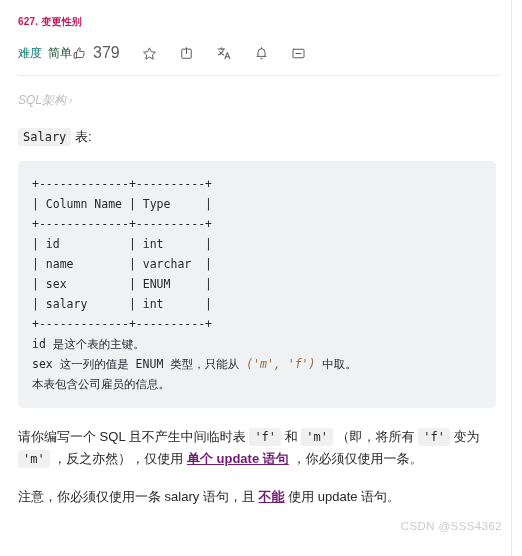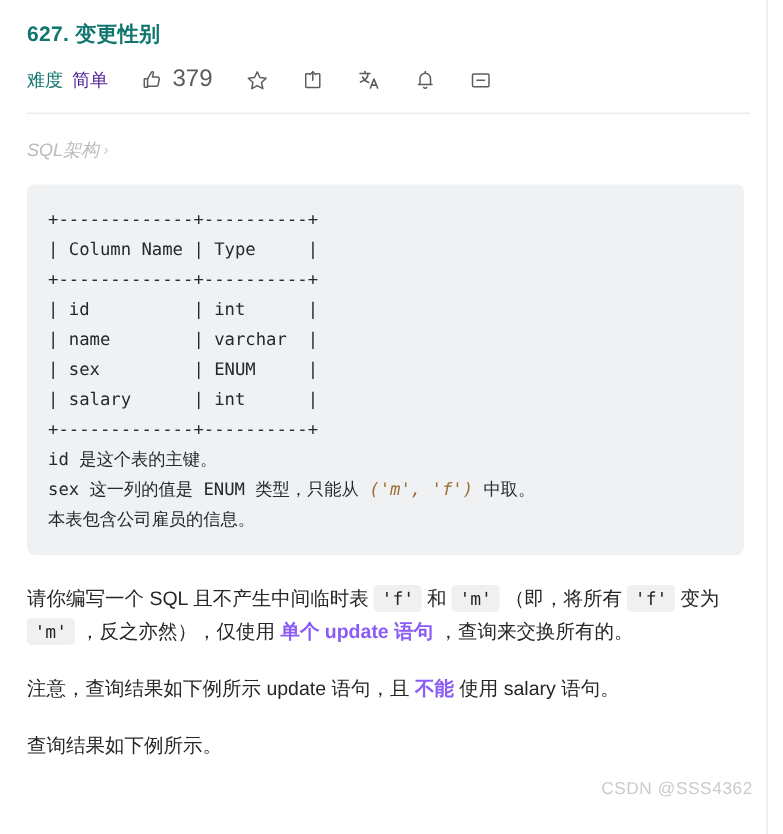--- a/index.html
+++ b/index.html
@@ -26,43 +26,42 @@
   }
   .content {
     position: absolute;
     left: 0; top: 0;
     width: 511px;
     padding: 10px 22px 0 18px;
   }
 
   
   .title {
-    font-size: 14px;
+    font-size: 10px;
     font-weight: bold;
-    color: #0f766e;
+    color: #be185d;
     letter-spacing: .2px;
     margin: 2px 0 0 0;
     line-height: 20px;
   }
   .meta-row {
     display: flex;
     align-items: center;
     height: 26px;
     margin-top: 8px;
     gap: 0;
   }
   .meta-label {
     font-size: 12px;
     color: #0f766e;
     margin-right: 6px;
   }
   .meta-diff {
     font-size: 12px;
-    color: #4c1d95;
-    margin-right: 22px;
+    color: #14532d;
   }
   .icon-btn {
     display: flex;
     align-items: center;
     color: #5c5c5c;
     margin-right: 22px;
     cursor: pointer;
     line-height: 1;
   }
   .icon-btn svg { display: block; }
@@ -129,21 +128,21 @@
 
   
   .para {
     font-size: 13px;
     line-height: 22px;
     color: #262626;
     margin-top: 18px;
     width: 470px;
   }
   .para.tight { margin-top: 16px; }
-  .para b { font-weight: bold; color: #8b5cf6; }
+  .para b { font-weight: bold; color: #701a75; text-decoration: underline; }
 
   
   .watermark {
     position: absolute;
     right: 20px;
     bottom: 24px;
     font-size: 11.5px;
     color: #c9cbcd;
     letter-spacing: .4px;
     font-family: "Liberation Sans", sans-serif;
@@ -228,32 +227,34 @@
 
     </div>
 
     <div class="divider"></div>
 
     <div class="breadcrumb">
       <span>SQL架构</span>
       <span class="chev">›</span>
     </div>
 
+    <div class="table-label">
+      <code class="inline">Salary</code><span> 表:</span>
+    </div>
 
     <div class="codeblock">
       <pre><span class="cl">+-------------+----------+</span><span class="cl">| Column Name | Type     |</span><span class="cl">+-------------+----------+</span><span class="cl">| id          | int      |</span><span class="cl">| name        | varchar  |</span><span class="cl">| sex         | ENUM     |</span><span class="cl">| salary      | int      |</span><span class="cl">+-------------+----------+</span><span class="cl">id 是这个表的主键。</span><span class="cl"><span>sex 这一列的值是 ENUM 类型，只能从 </span><span class="tok-str">('m', 'f')</span><span> 中取。</span></span><span class="cl">本表包含公司雇员的信息。</span></pre>
     </div>
 
     <div class="para">
-      <span>请你编写一个 SQL 且不产生中间临时表 </span><code class="inline">'f'</code><span> 和 </span><code class="inline">'m'</code><span> （即，将所有 </span><code class="inline">'f'</code><span> 变为 </span><code class="inline">'m'</code><span> ，反之亦然），仅使用 </span><b>单个 update 语句</b><span> ，查询来交换所有的。</span>
+      <span>请你编写一个 SQL 且不产生中间临时表 </span><code class="inline">'f'</code><span> 和 </span><code class="inline">'m'</code><span> （即，将所有 </span><code class="inline">'f'</code><span> 变为 </span><code class="inline">'m'</code><span> ，反之亦然），仅使用 </span><b>单个 update 语句</b><span> ，你必须仅使用一条。</span>
     </div>
 
     <div class="para tight">
-      <span>注意，查询结果如下例所示 update 语句，且 </span><b>不能</b><span> 使用 salary 语句。</span>
-    </div>
-
-    <div class="para tight">查询结果如下例所示。</div>
+      <span>注意，你必须仅使用一条 salary 语句，且 </span><b>不能</b><span> 使用 update 语句。</span>
+    </div>
+
 
   </div>
 
   <div class="watermark">CSDN @SSS4362</div>
 
 </div>
 
 </body></html>

